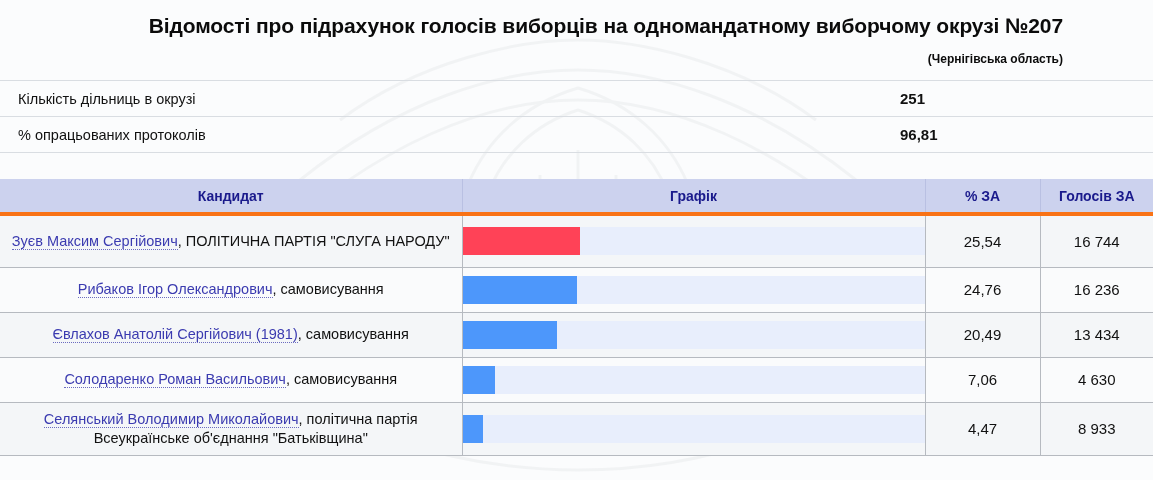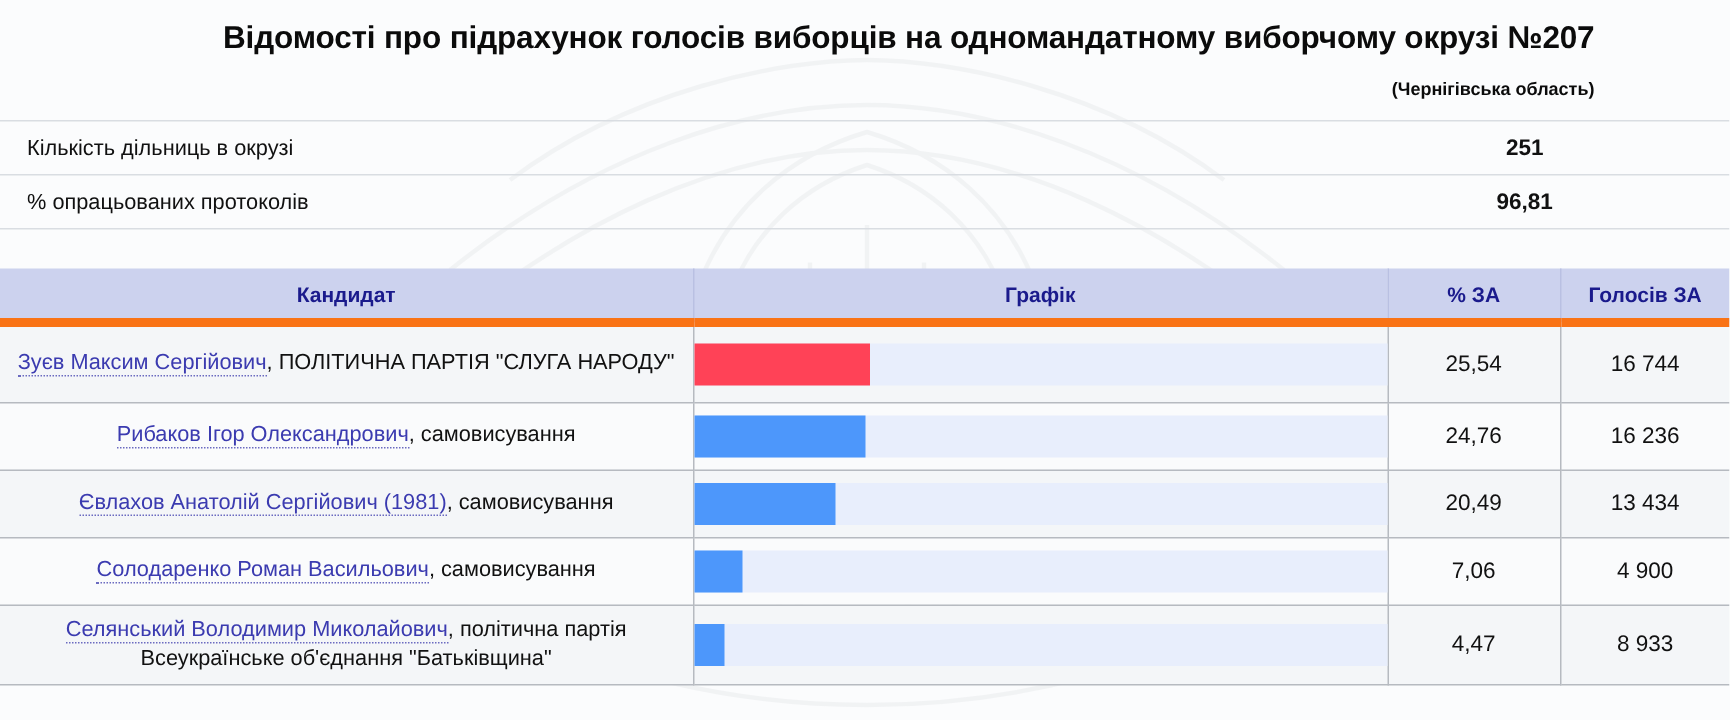--- a/index.html
+++ b/index.html
@@ -70,21 +70,21 @@
     padding: 0;
     vertical-align: middle;
   }
   .summary td.label {
     padding-left: 18px;
     text-align: left;
     color: #111;
   }
   .summary td.value {
     width: 233px;
-    text-align: center;
+    text-align: left;
     font-weight: bold;
     font-size: 15px;
     padding-right: 20px;
     color: #111;
   }
   .summary-spacer {
     height: 26px;
   }
 
   
@@ -99,21 +99,21 @@
   .results col.c-votes  { width: 113px; }
 
   .results thead th {
     background: #ccd2ee;
     color: #1a1a8c;
     font-size: 14px;
     font-weight: bold;
     height: 33px;
     text-align: center;
     border-right: 1px solid #b9c0e2;
-    border-bottom: 6px solid #f97316;
+    border-bottom: 4px solid #f97316;
     padding: 0;
   }
   .results thead th:last-child { border-right: none; }
 
   .results tbody td {
     border-bottom: 1px solid #b6bac0;
     border-right: 1px solid #b6bac0;
     padding: 0;
     vertical-align: middle;
     background: #f4f6f8;
@@ -250,21 +250,21 @@
           <td class="num-cell">13 434</td>
         </tr>
         <tr class="alt row-h2">
           <td class="cand-cell"><span class="cand-link">Солодаренко Роман Васильович</span><span>, самовисування</span></td>
           <td class="chart-cell">
             <div class="bar-track">
               <div class="bar-fill" style="width: 7.06%;"></div>
             </div>
           </td>
           <td class="num-cell">7,06</td>
-          <td class="num-cell">4 900</td>
+          <td class="num-cell">4 630</td>
         </tr>
         <tr class="row-h1">
           <td class="cand-cell"><span class="cand-link">Селянський Володимир Миколайович</span><span>, політична партія Всеукраїнське об'єднання "Батьківщина"</span></td>
           <td class="chart-cell">
             <div class="bar-track">
               <div class="bar-fill" style="width: 4.47%;"></div>
             </div>
           </td>
           <td class="num-cell">4,47</td>
           <td class="num-cell">8 933</td>

